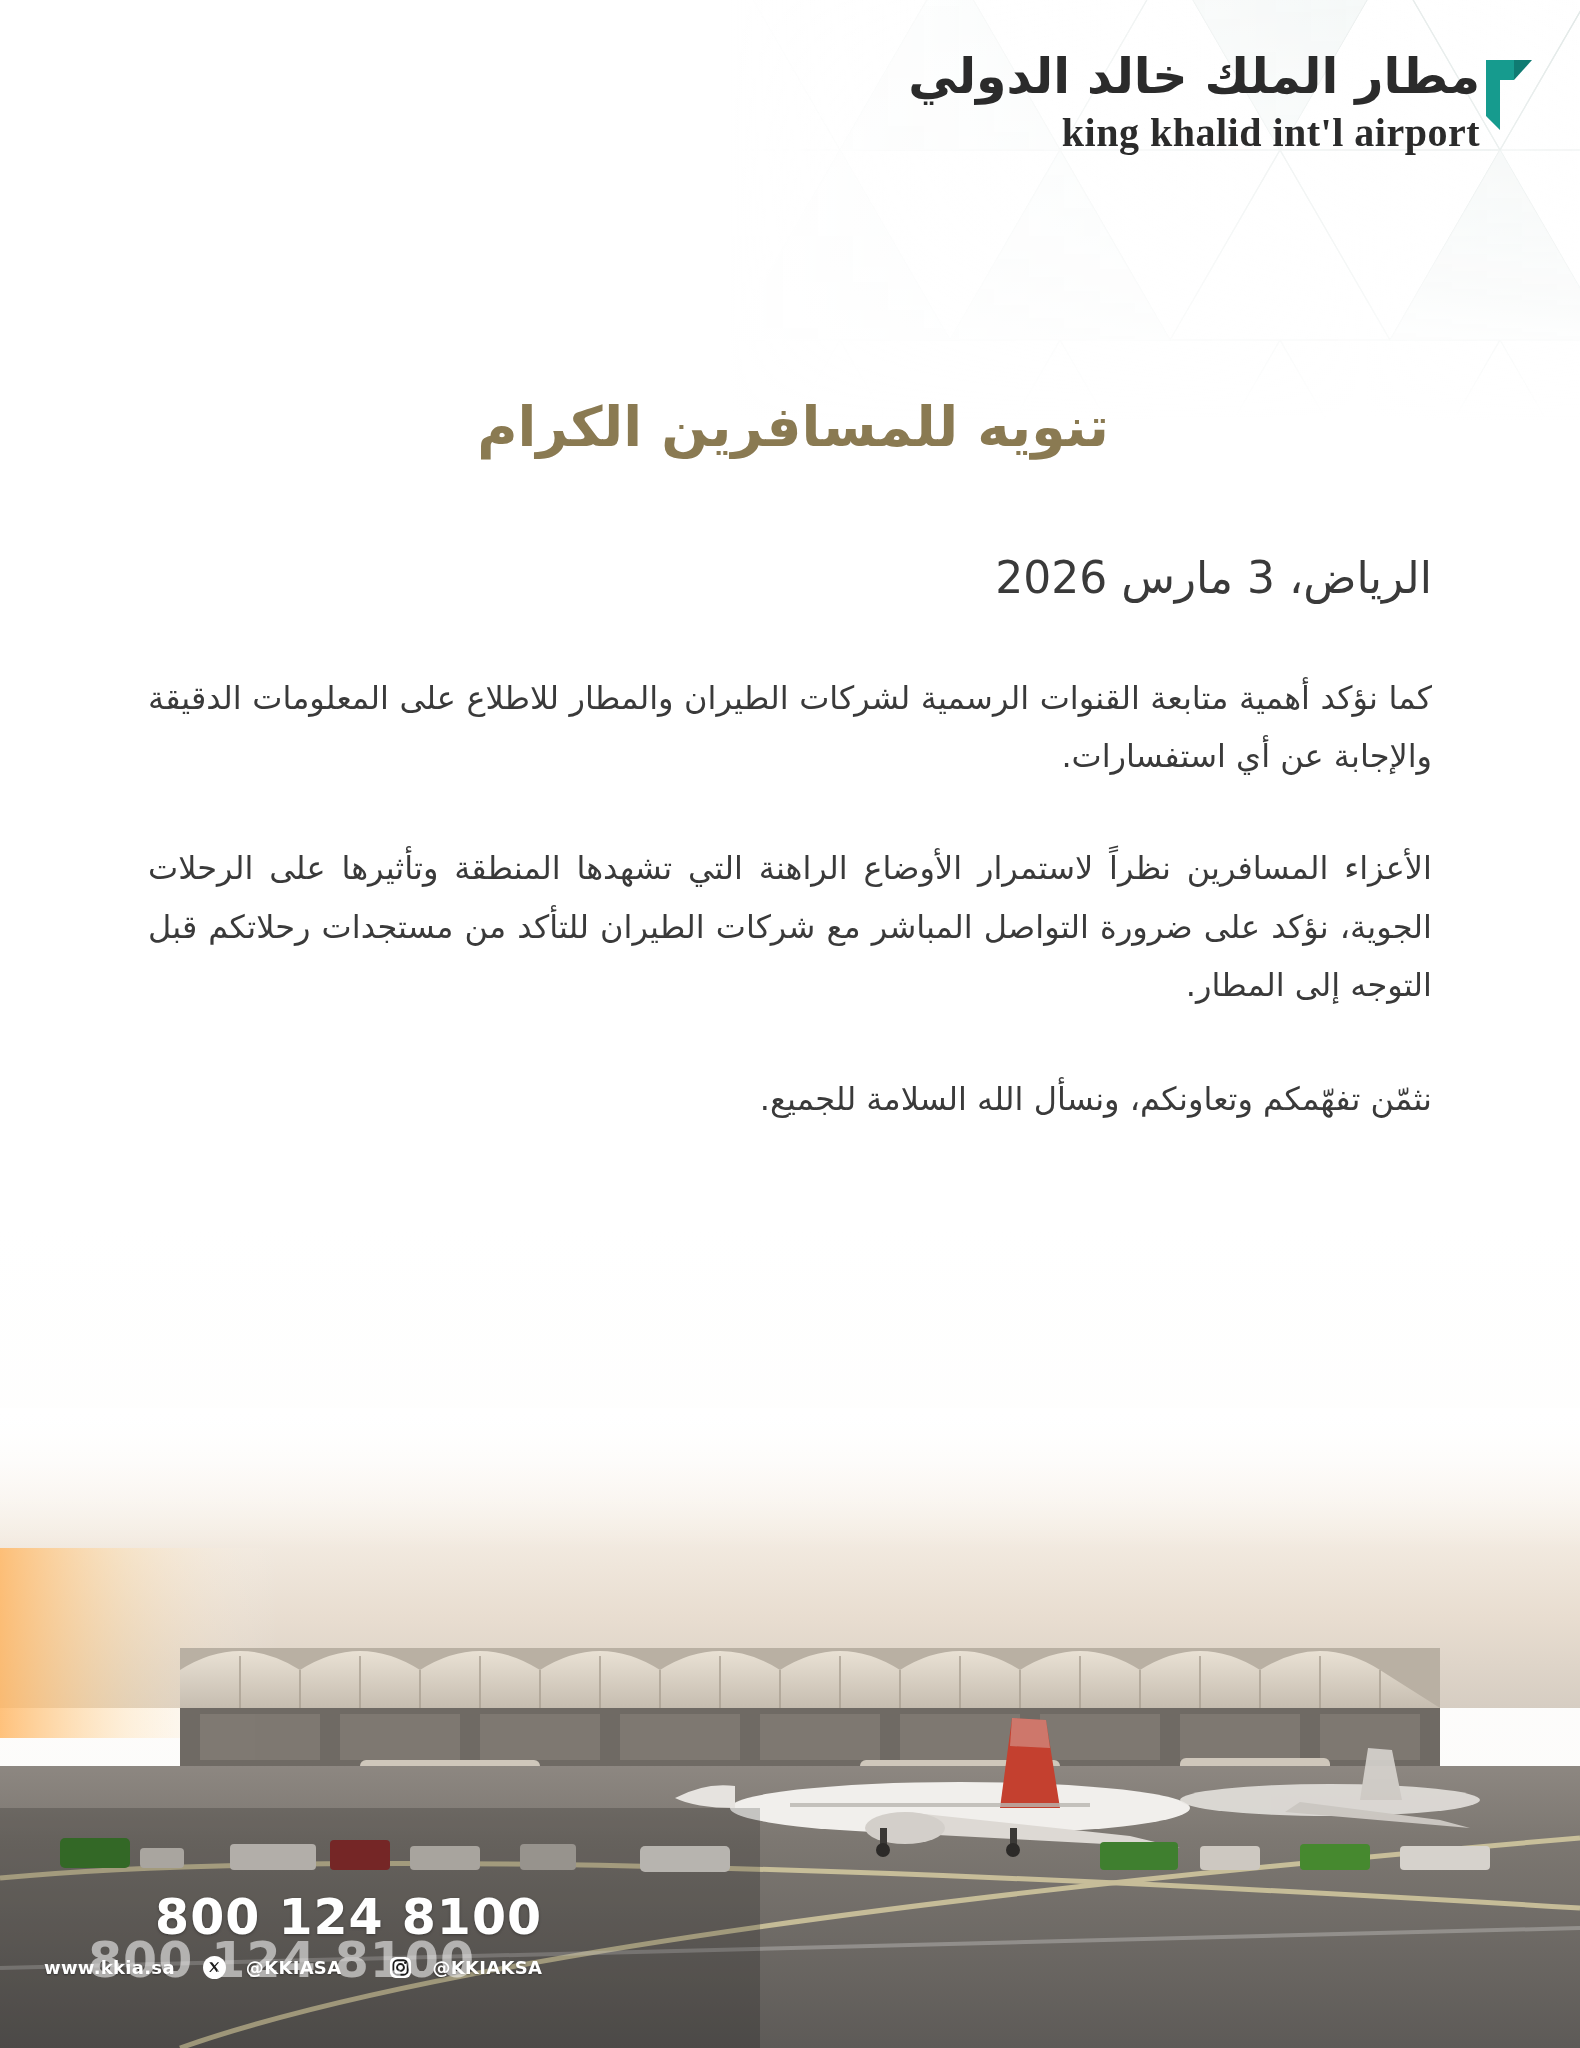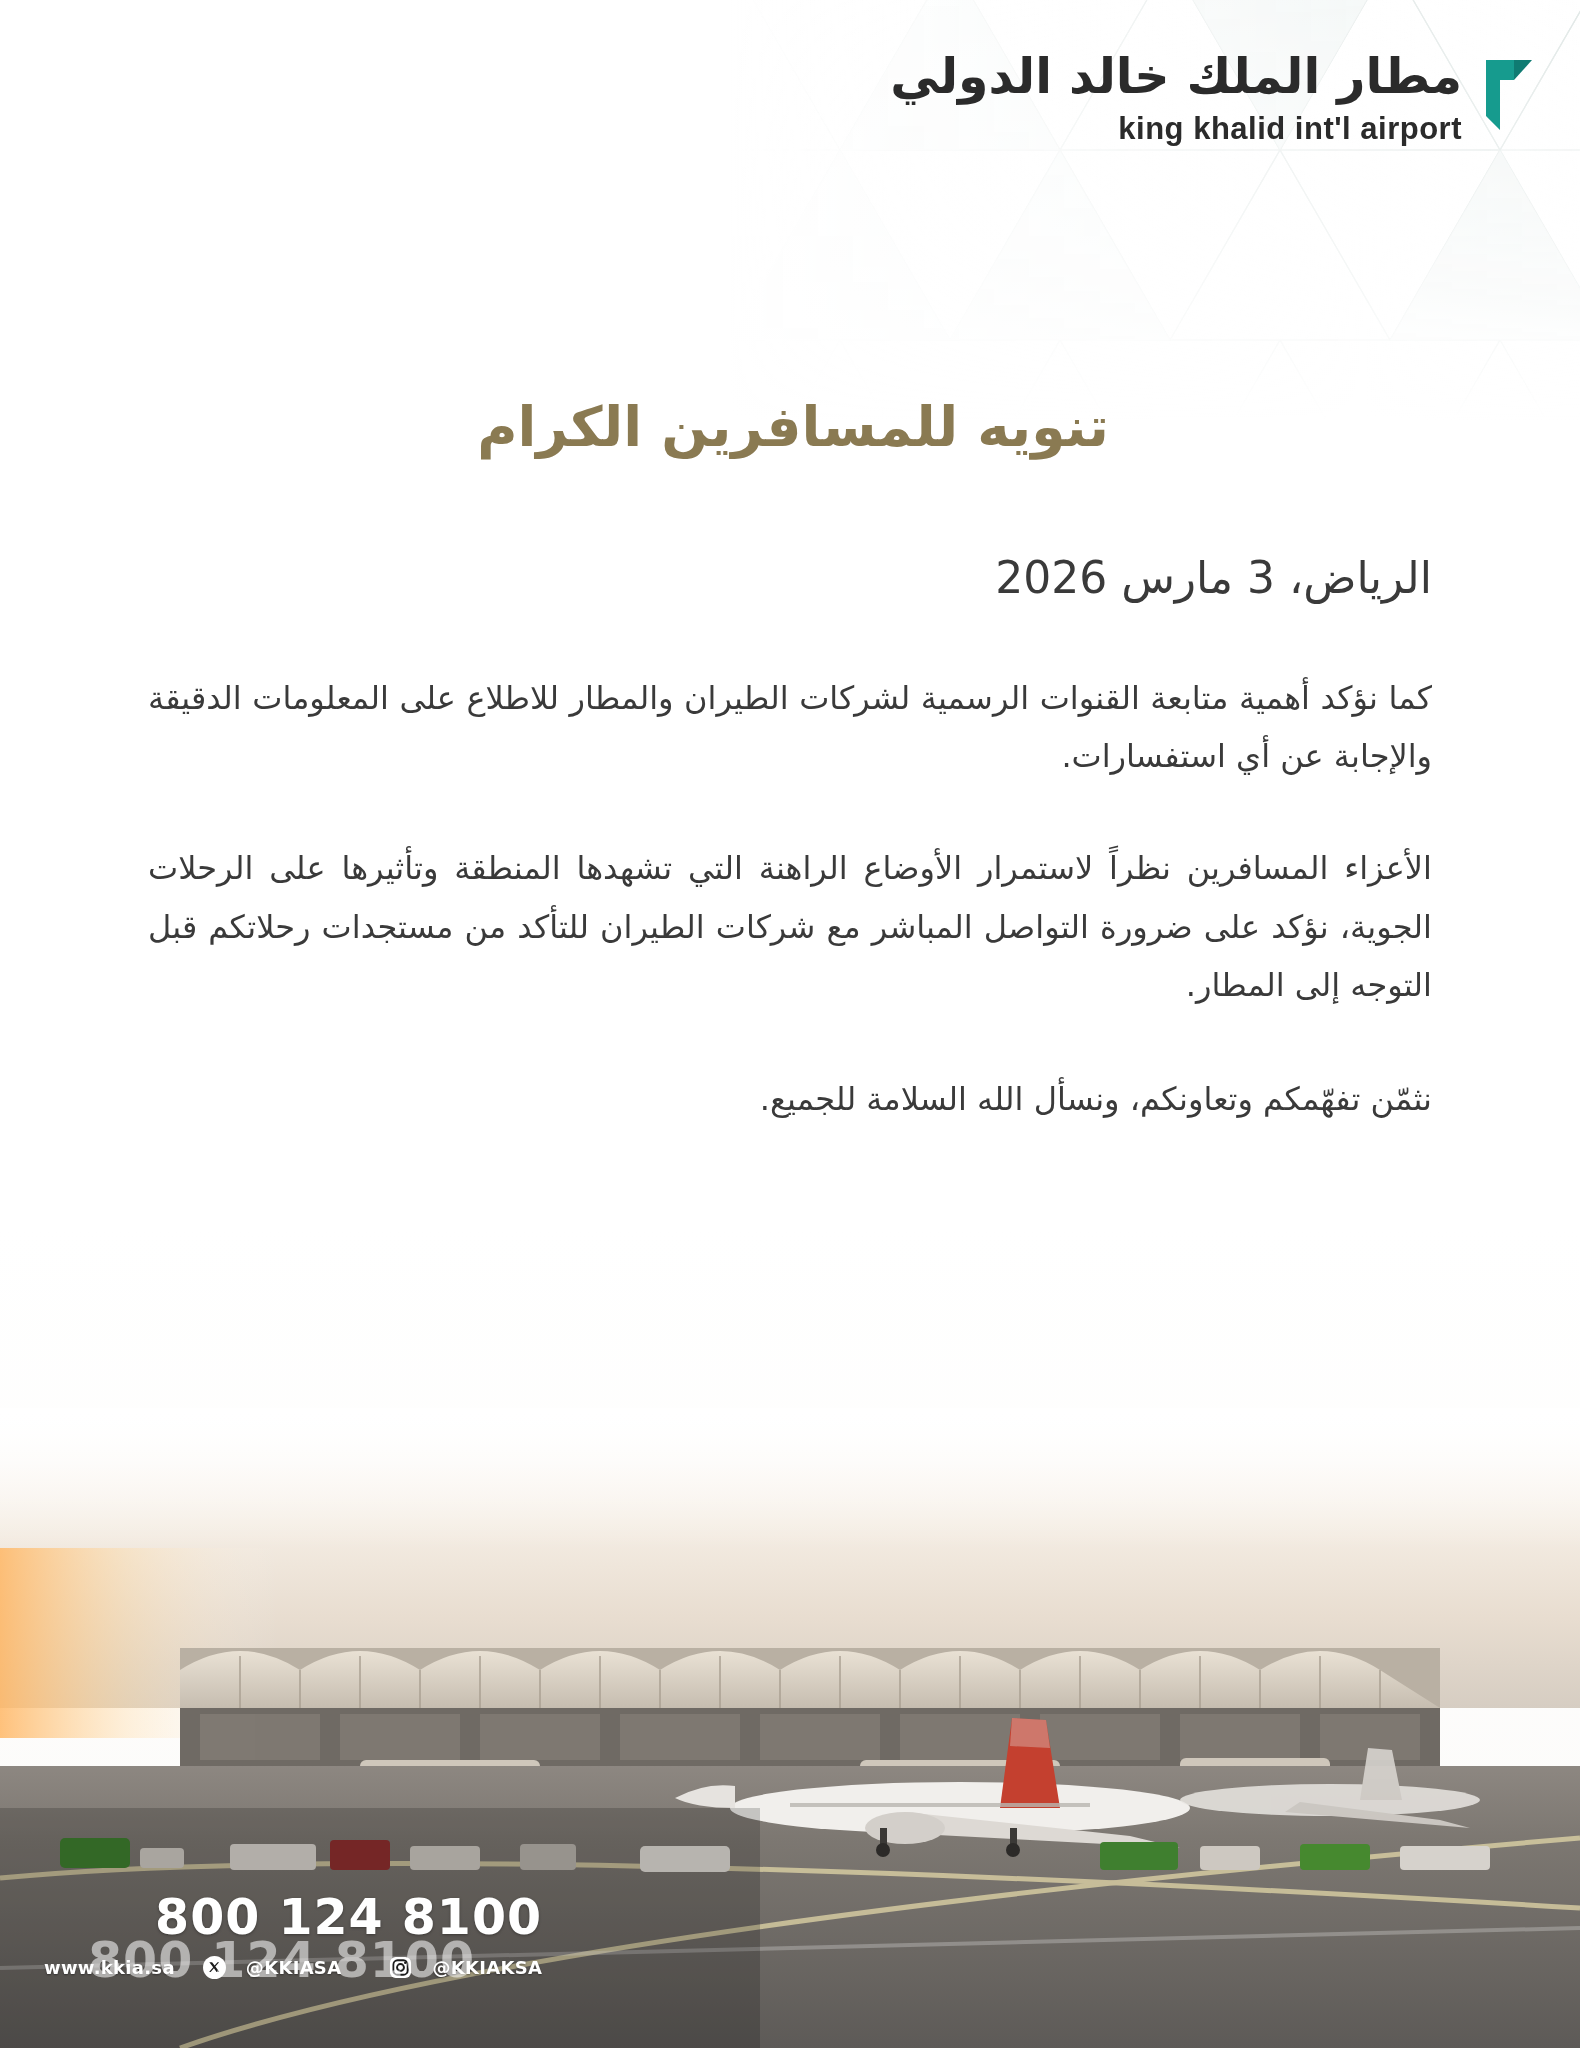--- a/index.html
+++ b/index.html
@@ -34,21 +34,20 @@
     pointer-events: none;
   }
 
   
   .logo-block {
     position: absolute;
     top: 52px;
     right: 44px;
     display: flex;
     align-items: flex-start;
-    gap: 18px;
     direction: rtl;
   }
   .logo-mark {
     width: 56px;
     height: 74px;
     flex: none;
     margin-top: 6px;
   }
   .logo-text {
     display: flex;
@@ -58,26 +57,26 @@
   }
   .logo-ar {
     font-size: 49px;
     font-weight: 700;
     color: #2b2b2b;
     letter-spacing: 0px;
     white-space: nowrap;
   }
   .logo-en {
     margin-top: 12px;
-    font-size: 31px;
+    font-size: 40px;
     font-weight: 700;
     color: #2b2b2b;
     letter-spacing: 0.5px;
     white-space: nowrap;
-    font-family: Liberation Sans, sans-serif;
+    font-family: Liberation Serif, serif;
   }
 
   
   .headline {
     position: absolute;
     top: 395px;
     right: 0;
     left: 0;
     text-align: center;
     font-size: 55px;

